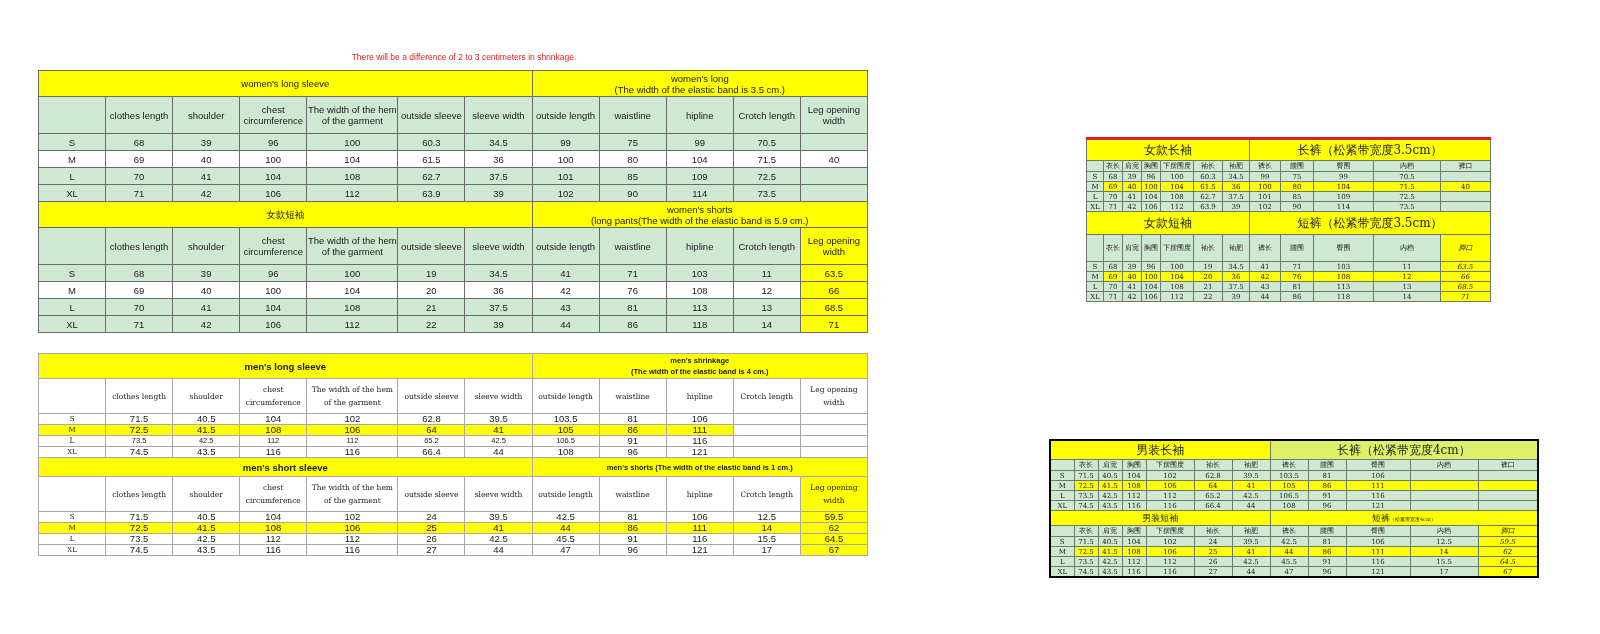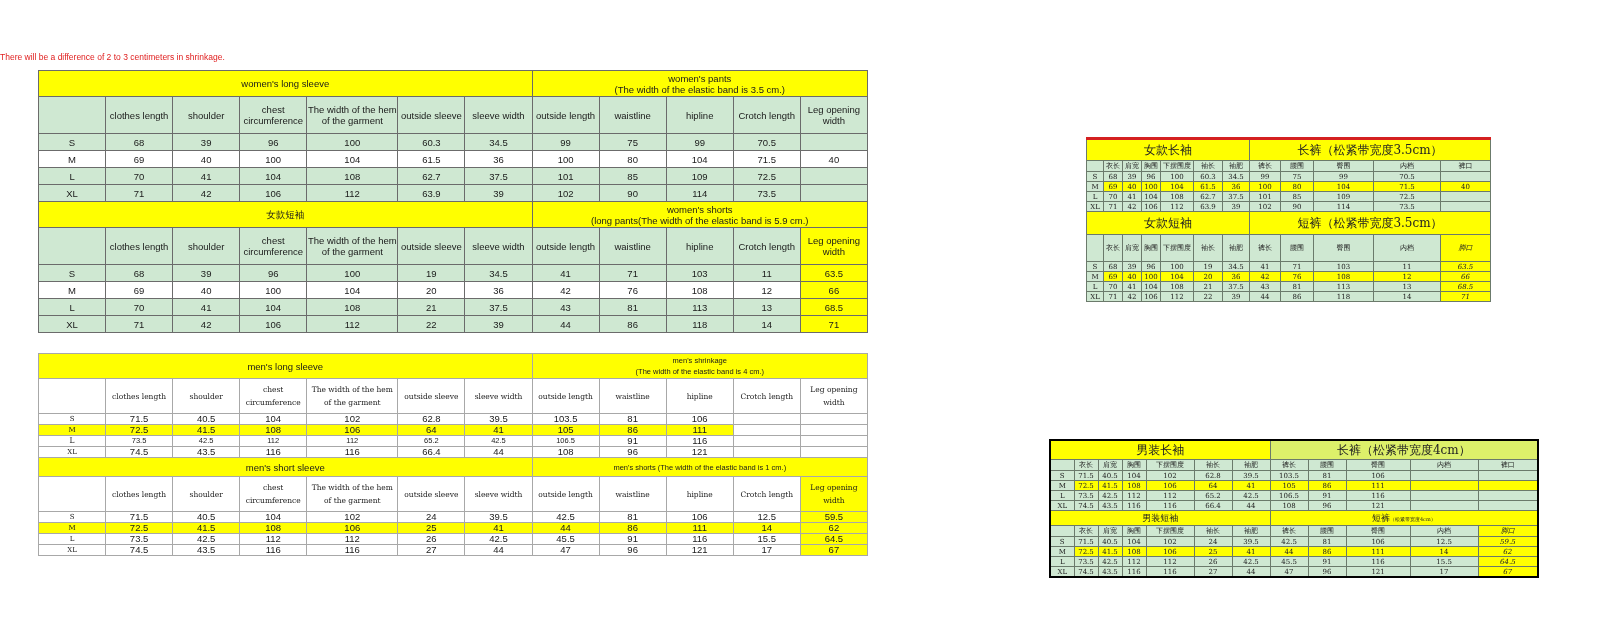--- a/index.html
+++ b/index.html
@@ -1,35 +1,35 @@
 <!DOCTYPE html>
 <html><head>
 <meta charset="utf-8">
 <style>
   html, body { margin:0; padding:0; background:#ffffff; }
   body { width:1600px; height:634px; position:relative; overflow:hidden;
          font-family:"Liberation Sans", sans-serif; color:#1a1a1a; }
-  .note { position:absolute; left:0; top:52px; width:928px; text-align:left;
+  .note { position:absolute; left:0; top:52px; width:928px; text-align:center;
           font-size:8.5px; color:#e02020; }
   table { border-collapse:collapse; table-layout:fixed; position:absolute; }
   td { text-align:center; vertical-align:middle; padding:0; overflow:hidden; white-space:nowrap; }
 
   
   .wt { left:38px; top:70px; width:830px;border-radius:7px; }
   .wt td { border:1px solid #6b6b6b; font-size:9.5px; }
   .wt .ttl { background:#ffff00; height:25px; font-size:9.5px; line-height:11px; white-space:normal; }
   .wt .hdr td { background:#cfe8d2; height:36px; white-space:normal; line-height:11px; }
   .wt .r td { height:16px; background:#cfe8d2; }
   .wt .r.wh td { background:#ffffff; }
   .wt td.yl { background:#ffff00 !important; }
 
   
   .mt { left:38px; top:353px; width:830px; }
   .mt td { border:1px solid #a8a8a8; font-size:9.5px; background:#ffffff; }
-  .mt .ttl { background:#ffff00; height:24px; font-size:9.5px; line-height:11px; white-space:normal; }
+  .mt .ttl { background:#ffff00; height:24px; font-size:9.5px; line-height:11px; white-space:normal;font-weight:bold; }
   .mt .ttl.sm { font-size:7.5px; }
   .mt .hdr td { height:34px; font-size:7.5px; white-space:normal; line-height:13px; font-family:"DejaVu Serif", serif; }
   .mt .r td { height:10px; font-size:9.5px; line-height:10px; }
   .mt .r td.sz { font-size:7px; font-family:"DejaVu Serif", serif; }
   .mt .r.ym td { background:#ffff00; }
   .mt .r.ym td.nb { background:#ffffff; }
   .mt td.yl { background:#ffff00 !important; }
   .mt .r.small td { font-size:7.5px; }
 
   
@@ -70,21 +70,21 @@
     <col style="width:67px">
       <col style="width:67px">
       <col style="width:67px">
       <col style="width:67px">
       <col style="width:67px">
   </colgroup>
   <tbody>
       <tr>
     <td class="ttl" colspan="7">women's long sleeve</td>
     <td class="ttl" colspan="5">
-      <div>women's pants</div>
+      <div>women's long</div>
       <div>(The width of the elastic band is 3.5 cm.)</div>
     </td>
   </tr>
   <tr class="hdr">
     <td></td>
     <td>clothes length</td>
     <td>shoulder</td>
     <td>chest circumference</td>
     <td>The width of the hem of the garment</td>
     <td>outside sleeve</td>

